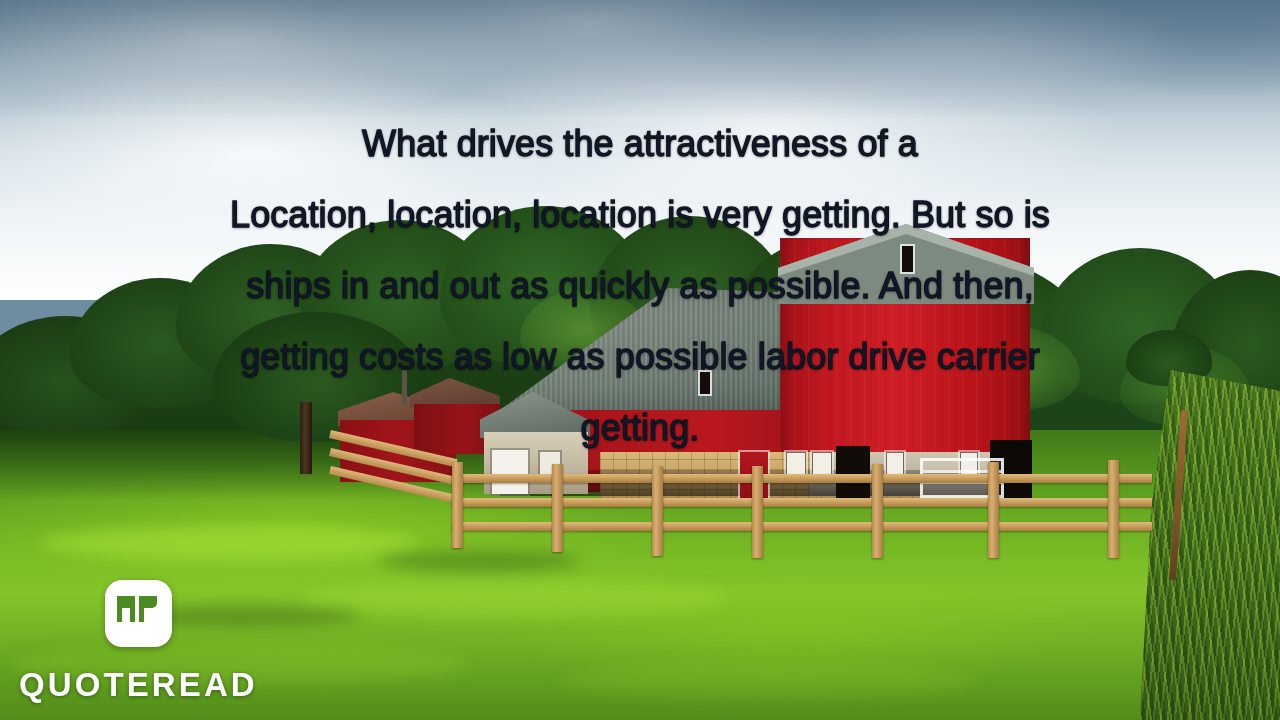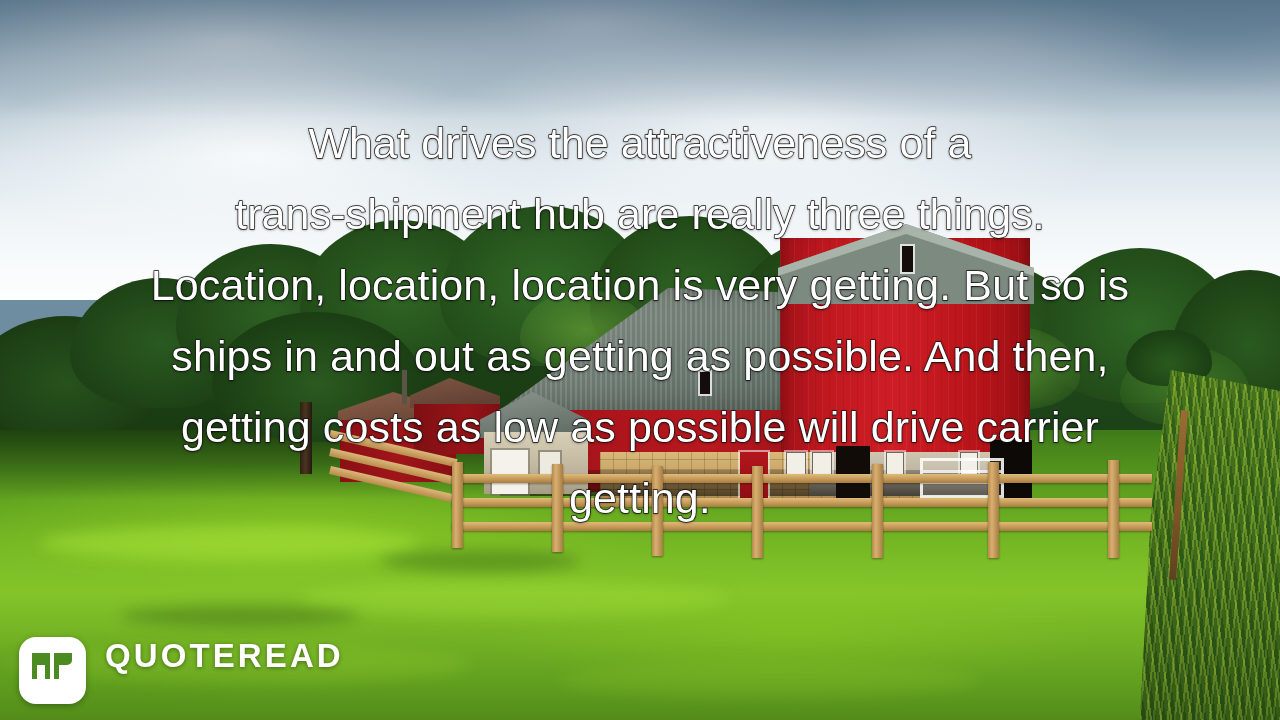--- a/index.html
+++ b/index.html
@@ -301,22 +301,22 @@
     position: absolute;
     left: 0;
     top: 108px;
     width: 1280px;
     text-align: center;
     padding: 0 24px;
     box-sizing: border-box;
   }
   .qline {
     display: block;
-    color: #ffffff;
-    font-size: 43px;
+    color: #0f172a;
+    font-size: 36px;
     line-height: 71px;
     font-weight: 400;
     letter-spacing: .1px;
     white-space: nowrap;
     -webkit-text-stroke: 1.3px #1b1b1b;
     paint-order: stroke fill;
     text-shadow:
       0 0 2px rgba(0,0,0,.55),
       0 1px 3px rgba(0,0,0,.45);
   }
@@ -334,22 +334,23 @@
     paint-order: stroke fill;
     text-shadow: 0 1px 3px rgba(0,0,0,.55);
   }
 
   
   #brand {
     position: absolute;
     left: 19px;
     bottom: 16px;
     display: flex;
-    align-items: flex-start;
+    align-items: center;
     gap: 19px;
+    flex-direction: column;
   }
   #brand-mark {
     width: 67px;
     height: 67px;
     border-radius: 17px;
     background: #ffffff;
     display: flex;
     align-items: center;
     justify-content: center;
     box-shadow: 0 2px 6px rgba(0,0,0,.3);
@@ -480,24 +481,23 @@
       <div class="fpost" style="left:872px; top:464px; height:94px;"></div>
       <div class="fpost" style="left:988px; top:462px; height:96px;"></div>
       <div class="fpost" style="left:1108px; top:460px; height:98px;"></div>
     </div>
 
     <div id="grade" class="layer"></div>
   </div>
 
   <div id="quote-block">
     <span class="qline">What drives the attractiveness of a</span>
-    <span class="qline">trans-shipment hub are really three things.</span>
     <span class="qline">Location, location, location is very getting. But so is</span>
-    <span class="qline">ships in and out as getting as possible. And then,</span>
-    <span class="qline">getting costs as low as possible will drive carrier</span>
+    <span class="qline">ships in and out as quickly as possible. And then,</span>
+    <span class="qline">getting costs as low as possible labor drive carrier</span>
     <span class="qline">getting.</span>
   </div>
 
 
   <div id="brand">
     <div id="brand-mark">
       <svg width="46" height="40" viewBox="0 0 46 40">
 
         <g fill="#ffffff">
           <path d="M0 0 H46 V40 H0 Z" fill="#ffffff"></path>

